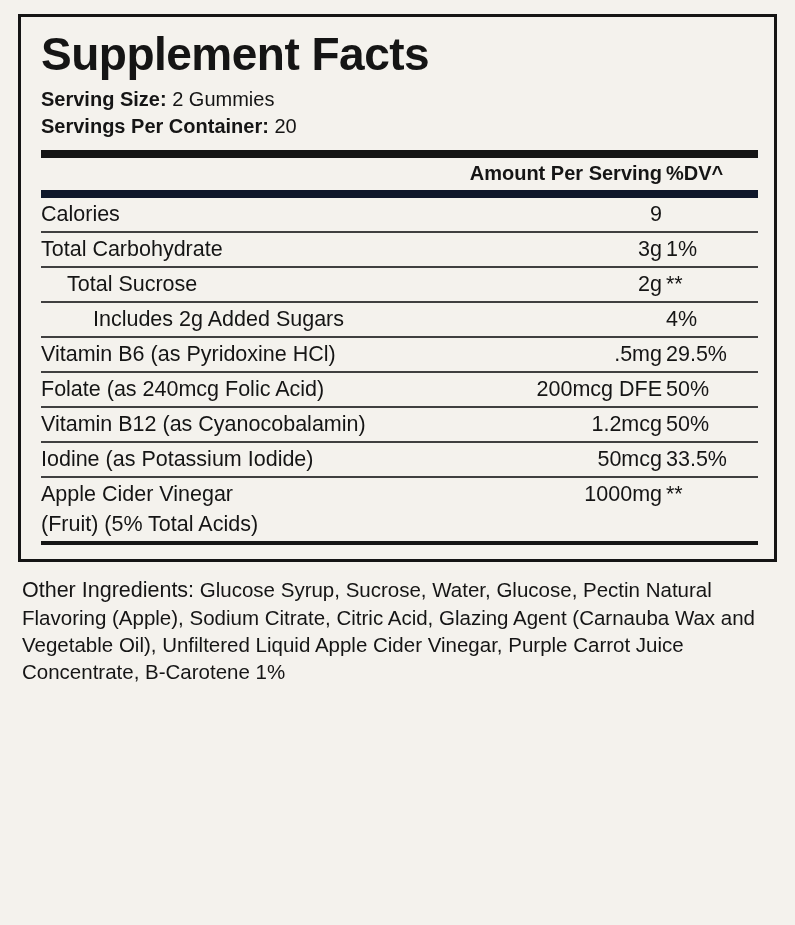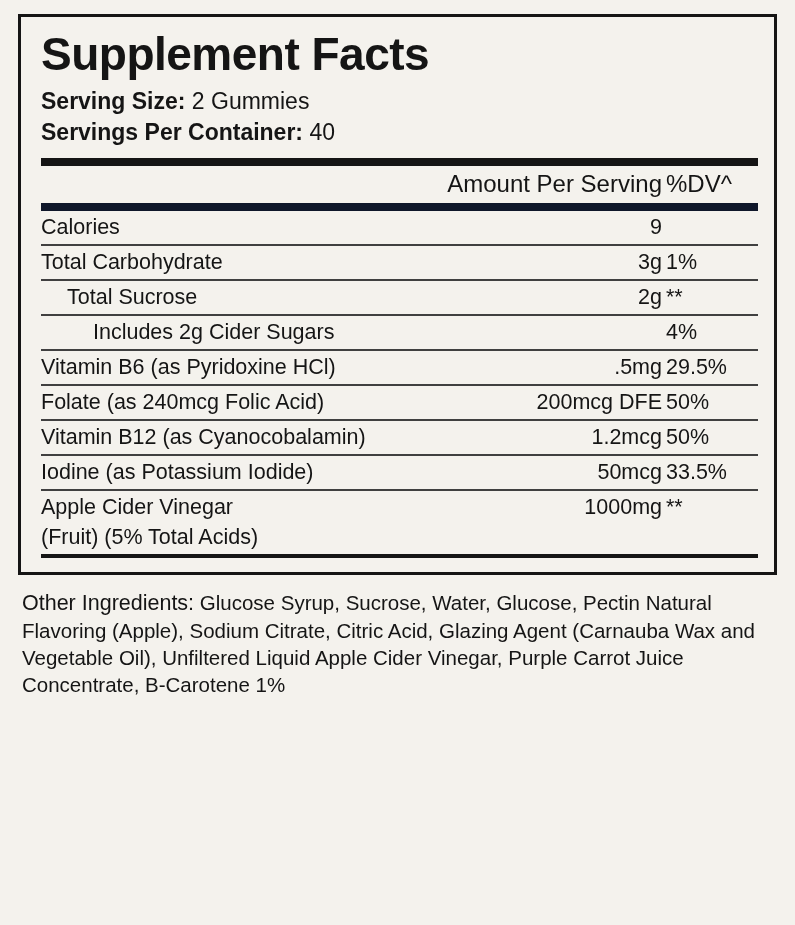--- a/index.html
+++ b/index.html
@@ -28,21 +28,21 @@
     padding: 14px 16px 14px 20px;
   }
   .title {
     font-size: 46px;
     font-weight: bold;
     letter-spacing: -0.5px;
     line-height: 1.02;
     margin: 0 0 8px 0;
   }
   .serving-line {
-    font-size: 23px;
+    font-size: 20px;
     line-height: 1.35;
     white-space: nowrap;
   }
   .serving-line .lbl {
     font-weight: bold;
   }
   .rule-thick {
     border-top: 8px solid #151515;
     margin: 10px 0 0 0;
   }
@@ -66,22 +66,22 @@
     text-align: right;
     white-space: nowrap;
     padding-right: 4px !important;
   }
   .col-dv {
     text-align: left;
     white-space: nowrap;
     width: 92px;
   }
   .hdr td {
-    font-weight: normal;
-    font-size: 24px;
+    font-weight: bold;
+    font-size: 20px;
     padding-bottom: 5px !important;
   }
   tr.brd-thin > td {
     border-top: 2px solid #404040;
   }
   tr.brd-med > td {
     border-top: 8px solid #0f172a;
   }
   .indent1 {
     padding-left: 26px !important;
@@ -119,21 +119,21 @@
 
     <div class="title">Supplement Facts</div>
 
     <div class="serving-line">
       <span class="lbl">Serving Size:</span>
       <span>2 Gummies</span>
     </div>
 
     <div class="serving-line">
       <span class="lbl">Servings Per Container:</span>
-      <span>40</span>
+      <span>20</span>
     </div>
 
     <div class="rule-thick"></div>
 
     <table class="facts">
       <tbody>
         <tr class="hdr">
           <td class="col-name"></td>
           <td class="col-amt">Amount Per Serving</td>
           <td class="col-dv">%DV^</td>
@@ -151,21 +151,21 @@
           <td class="col-dv">1%</td>
         </tr>
 
         <tr class="brd-thin">
           <td class="col-name indent1">Total Sucrose</td>
           <td class="col-amt">2g</td>
           <td class="col-dv">**</td>
         </tr>
 
         <tr class="brd-thin">
-          <td class="col-name indent2">Includes 2g Cider Sugars</td>
+          <td class="col-name indent2">Includes 2g Added Sugars</td>
           <td class="col-amt"></td>
           <td class="col-dv">4%</td>
         </tr>
 
         <tr class="brd-thin">
           <td class="col-name">Vitamin B6 (as Pyridoxine HCl)</td>
           <td class="col-amt">.5mg</td>
           <td class="col-dv">29.5%</td>
         </tr>
 

